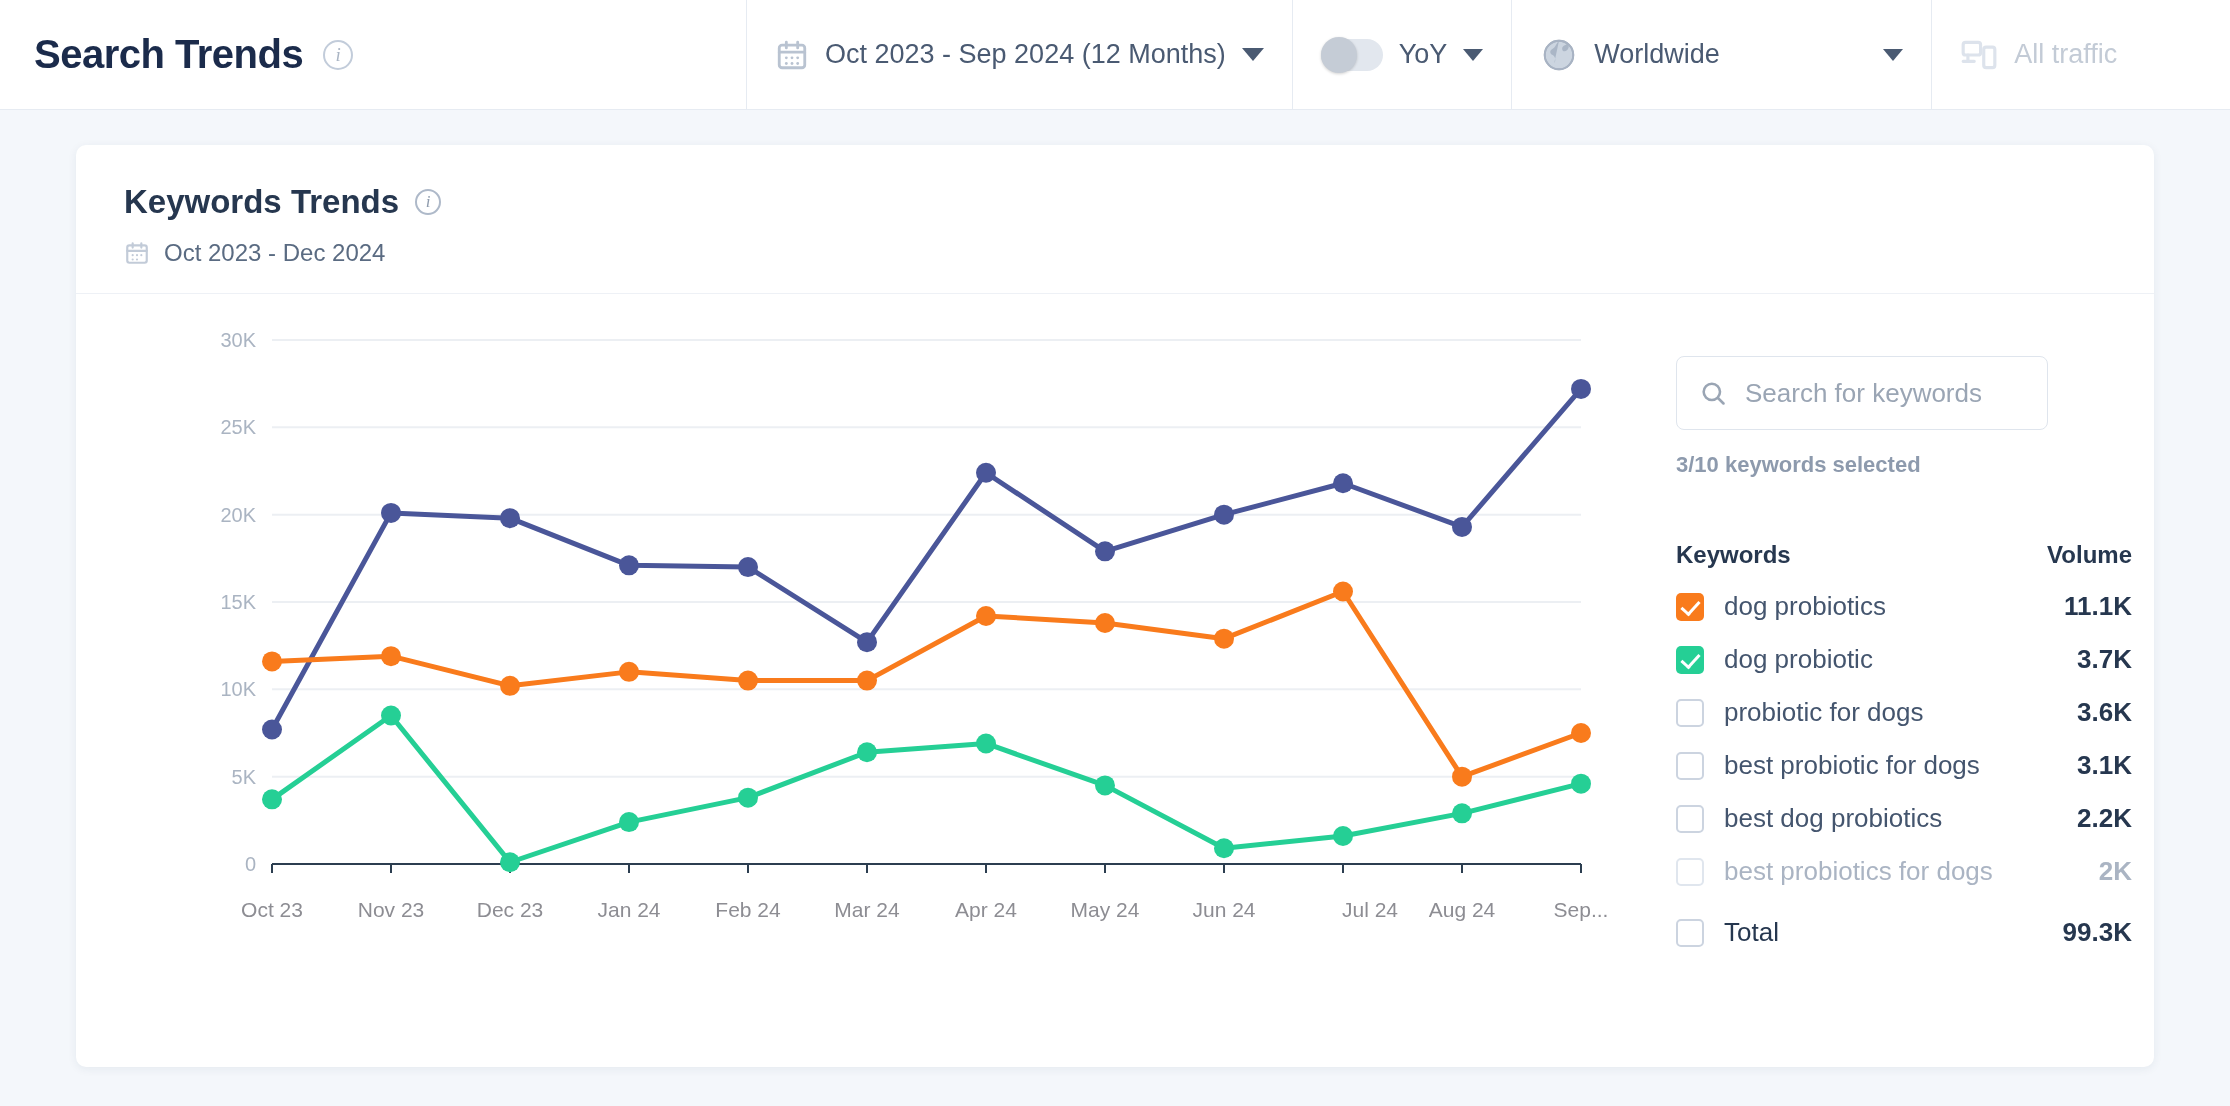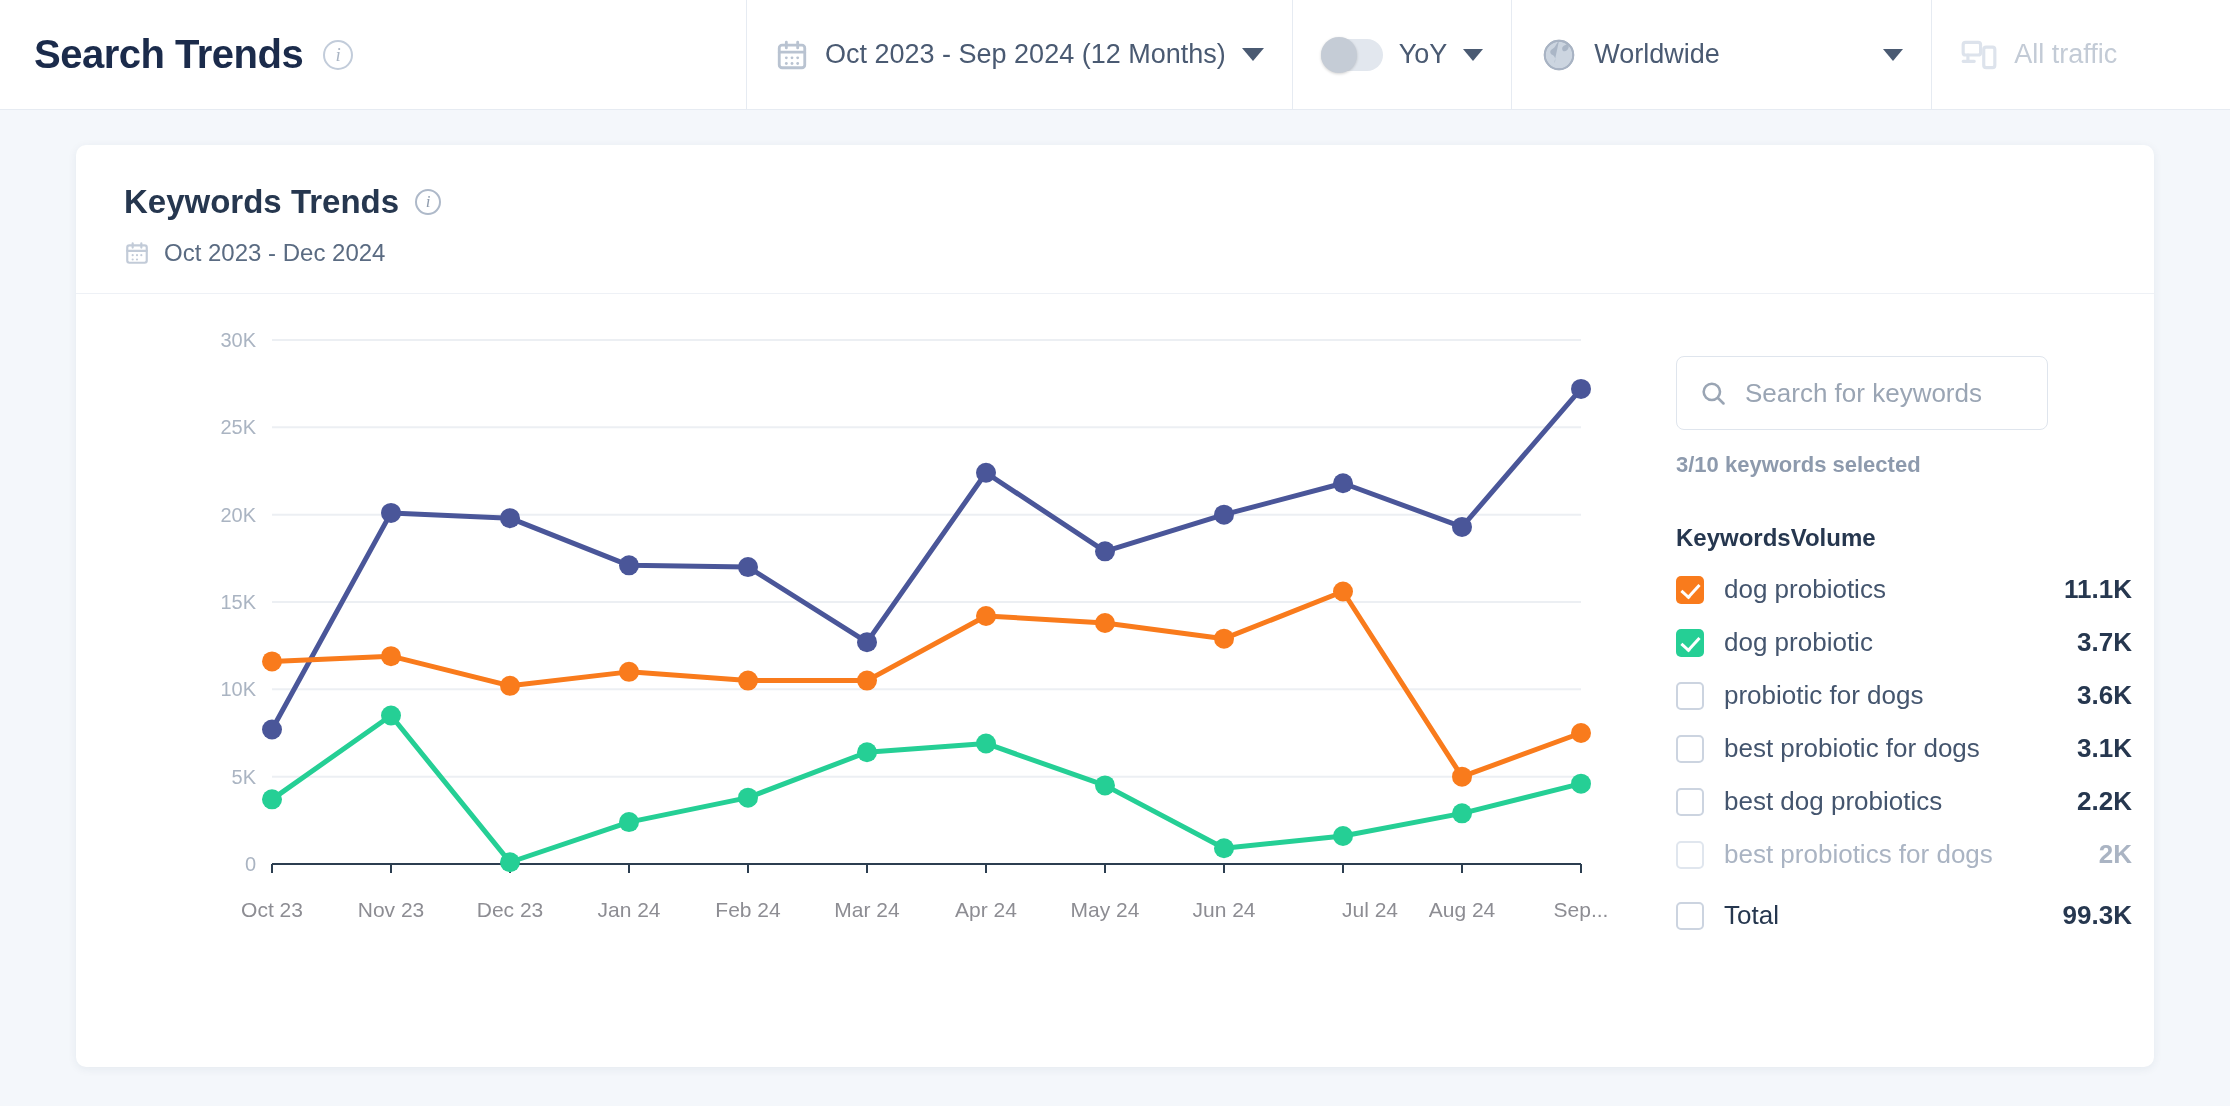--- a/index.html
+++ b/index.html
@@ -101,22 +101,22 @@
   .search-box {
     display: flex; align-items: center; gap: 18px;
     width: 372px; height: 74px;
     border: 1px solid #dfe5ed; border-radius: 8px;
     padding: 0 22px;
   }
   .search-ph { font-size: 26px; color: #9aa5b4; }
   .sel-count { margin-top: 22px; font-size: 22px; font-weight: bold; color: #8d9aad; }
 
   .kw-head {
-    display: flex; align-items: baseline;
-    margin-top: 46px; padding-right: 14px;
+    display: flex; justify-content: space-between; align-items: baseline;
+    margin-top: 63px; padding-right: 14px;
   }
   .kw-head span { font-size: 24px; font-weight: bold; color: #26374f; }
 
   .kw-row {
     display: flex; align-items: center; margin-top: 22px; padding-right: 14px;
   }
   .kw-row .label { font-size: 26px; color: #44556e; margin-left: 20px; flex: 1 1 auto; }
   .kw-row .vol { font-size: 26px; color: #26374f; font-weight: bold; }
   .kw-row.dim .label, .kw-row.dim .vol { color: #aab4c3; font-weight: normal; }
   .kw-row.dim .vol { font-weight: bold; color: #aab4c3; }

